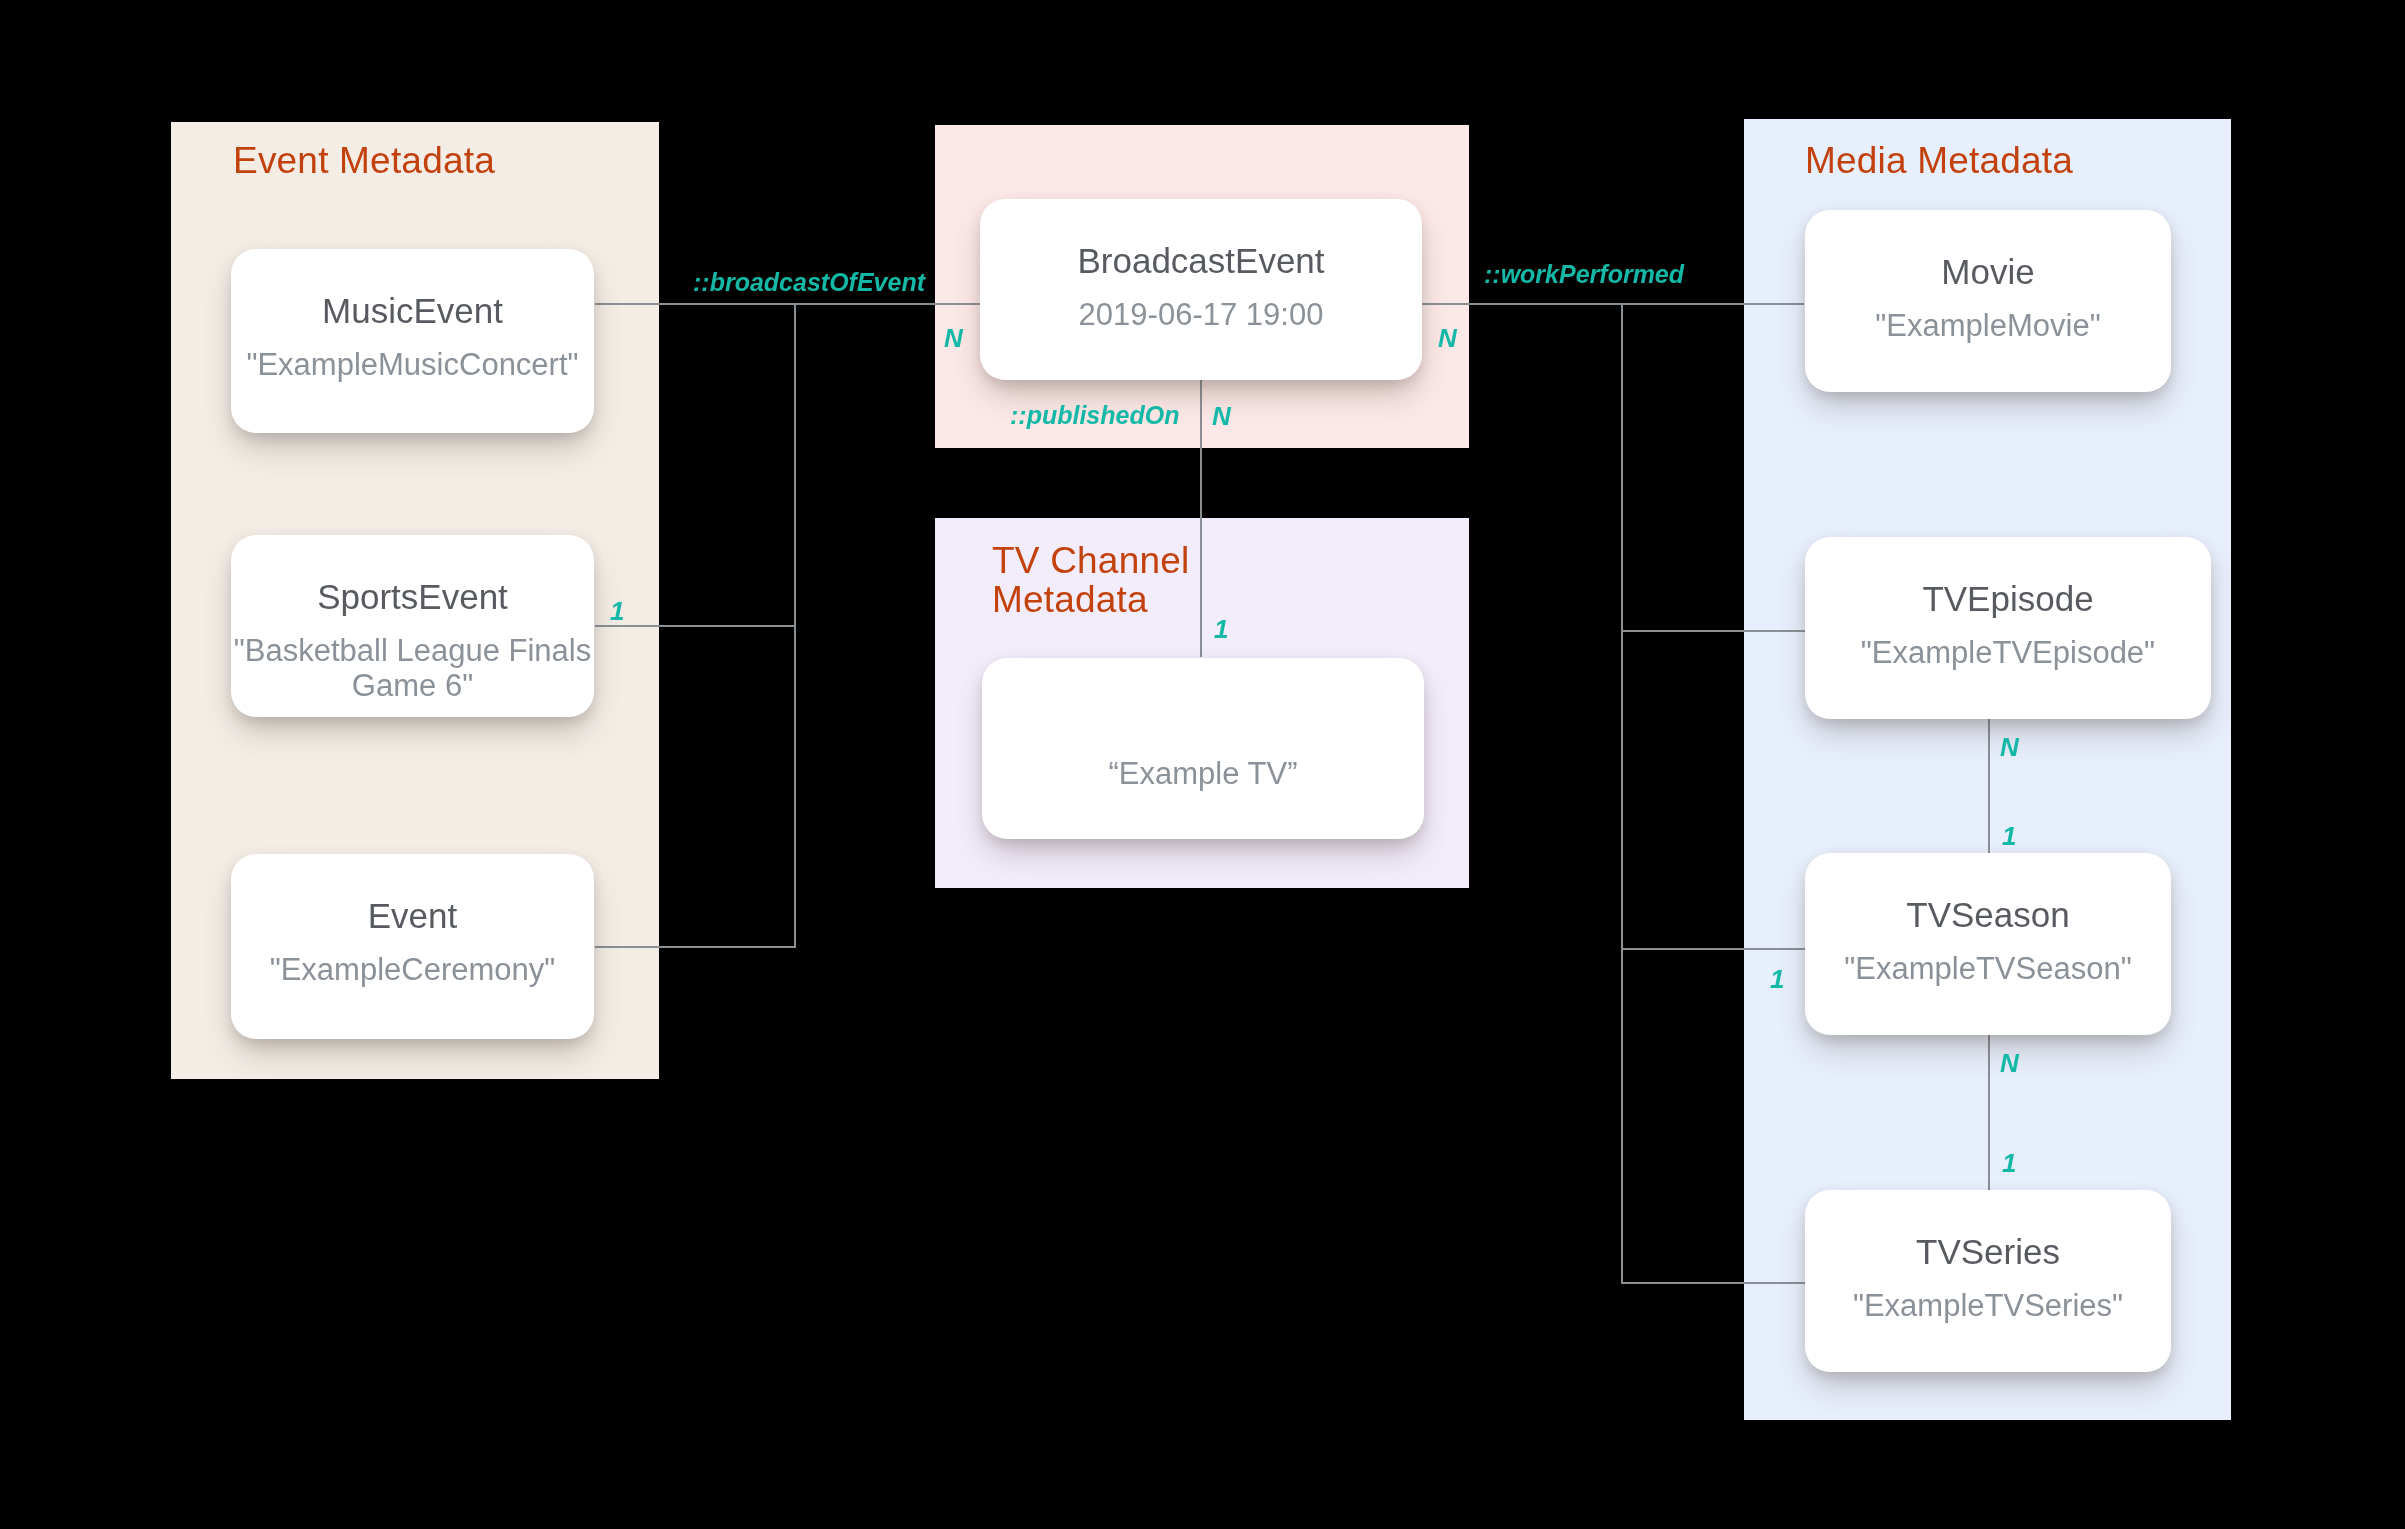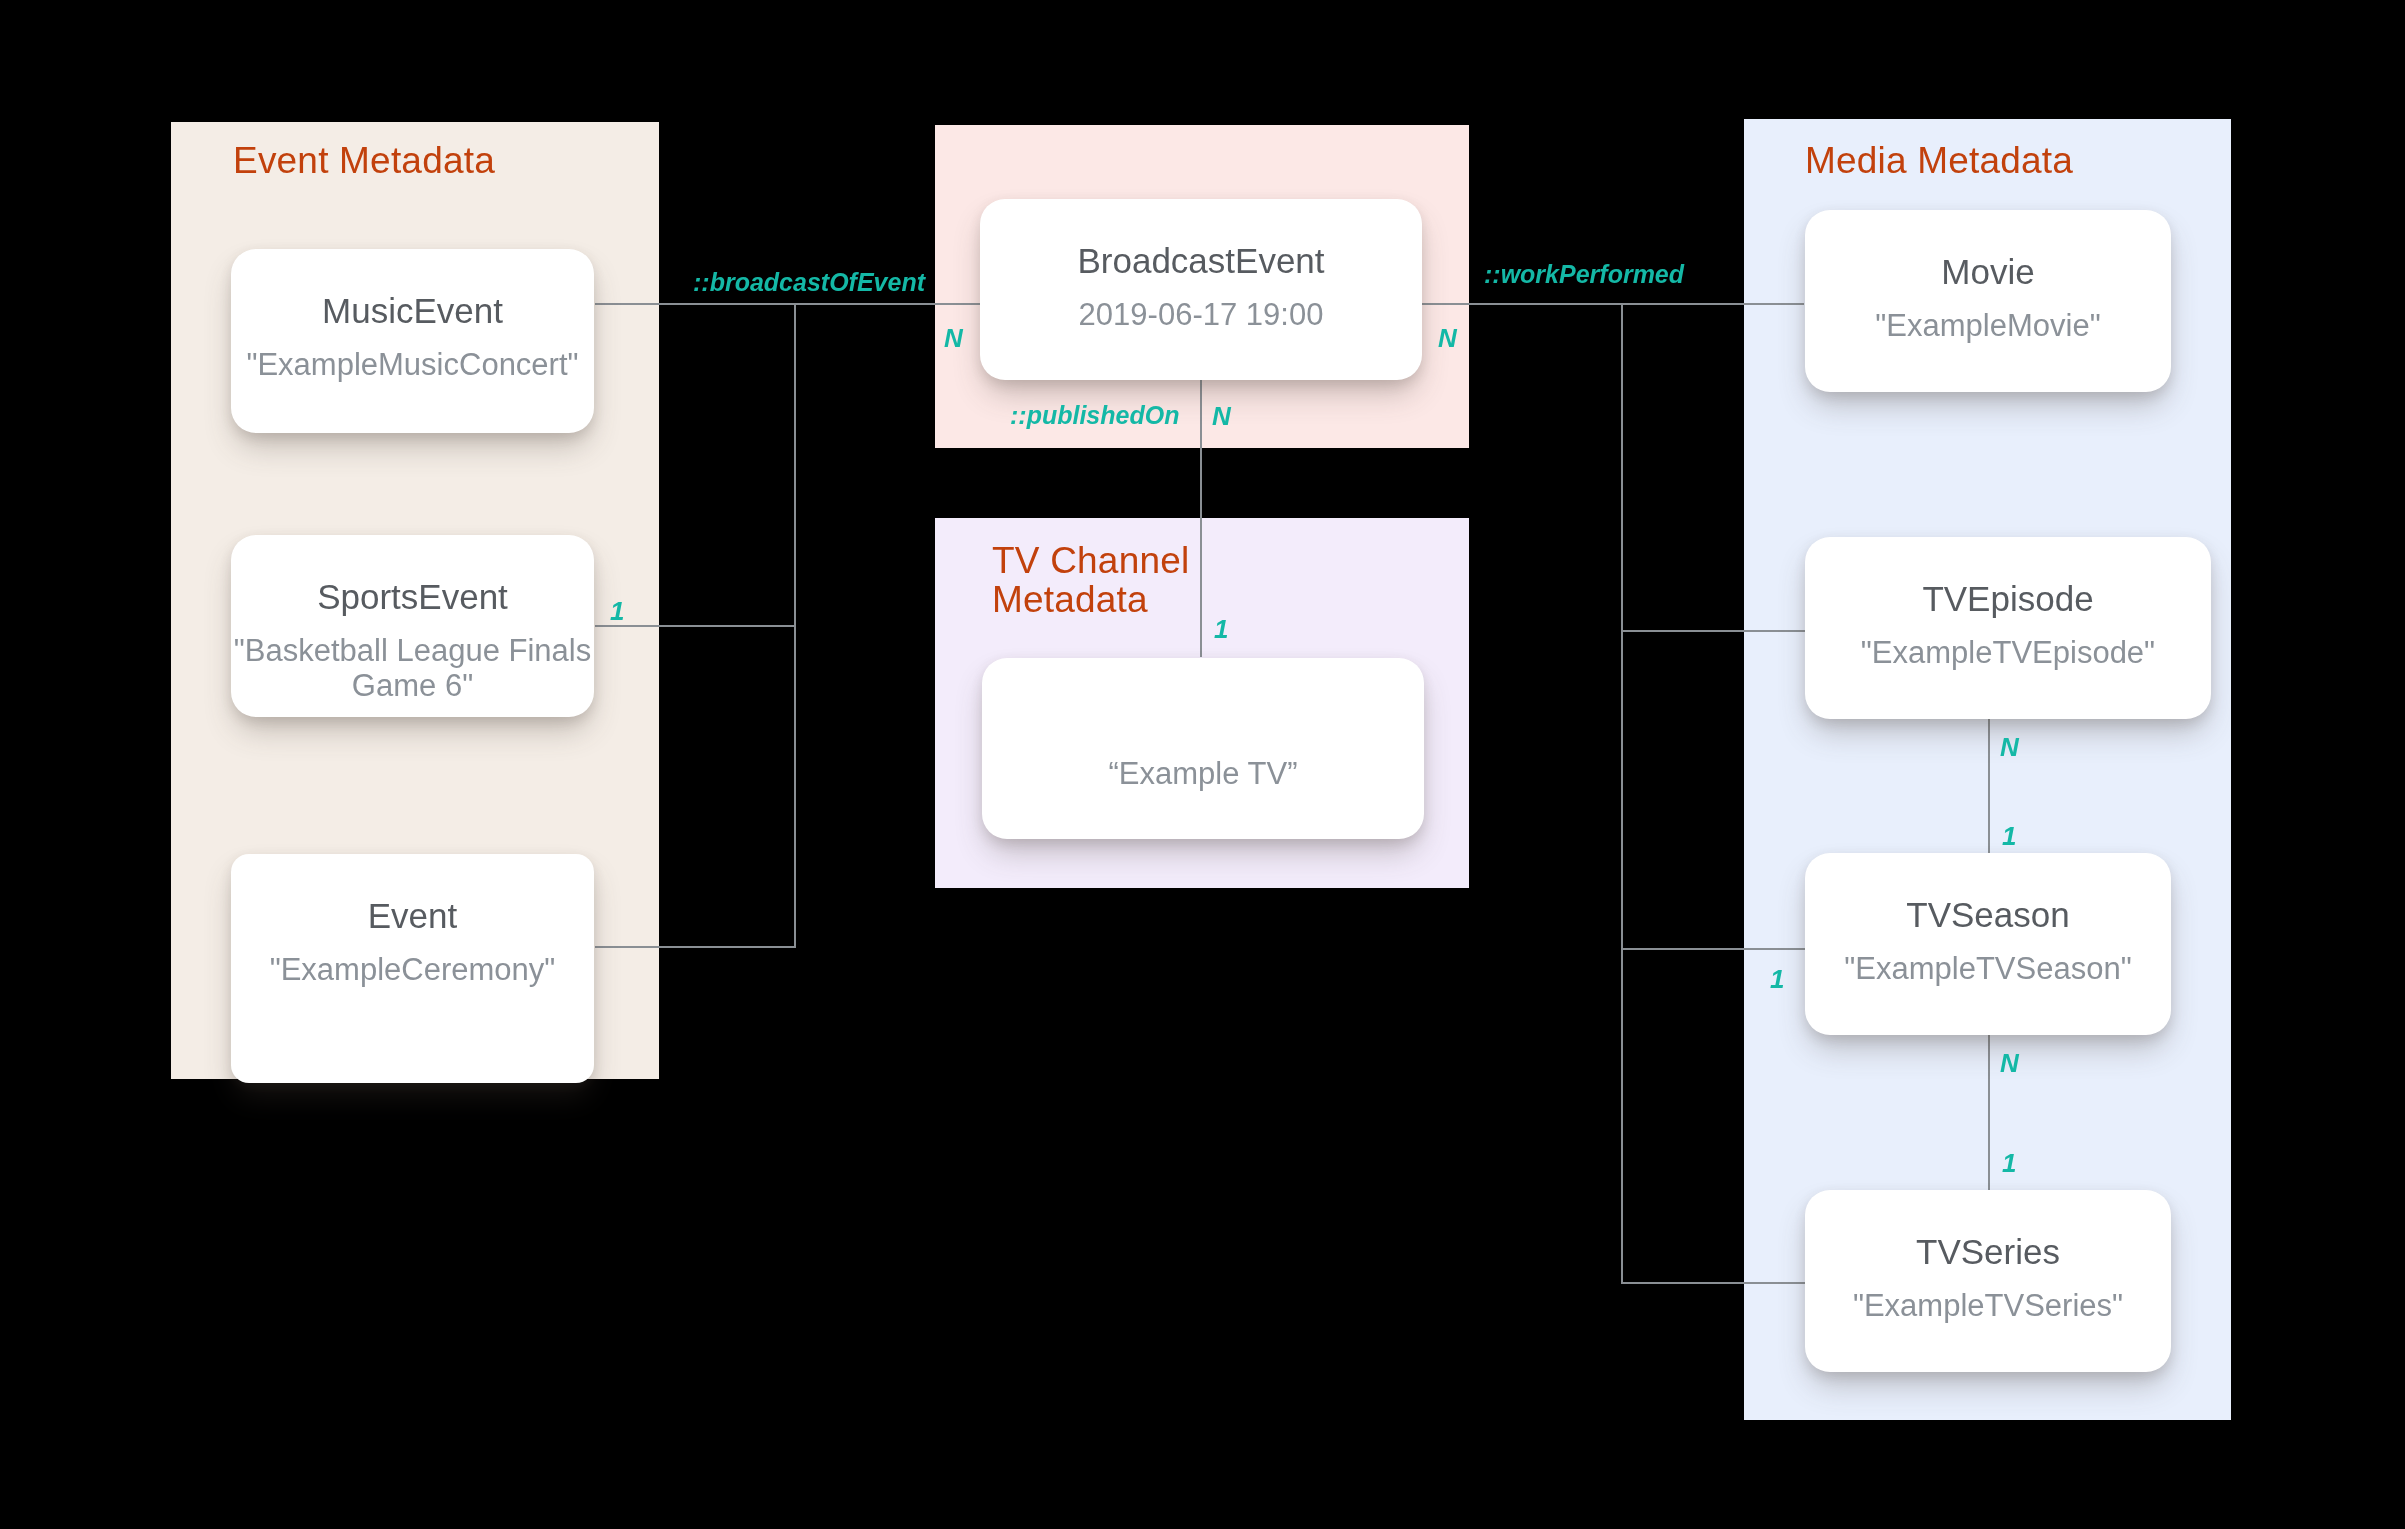--- a/index.html
+++ b/index.html
@@ -69,21 +69,21 @@
     <div class="line" style="left: 1988px; top: 1034px; width: 1.9px; height: 156px; background: rgb(138, 143, 148);"></div>
     <div class="card" style="left: 231px; top: 213px; width: 363px; height: 184px; margin-top: 36px;">
       <div class="card-title">MusicEvent</div>
       <div class="card-subtitle">"ExampleMusicConcert"</div>
     </div>
     <div class="card" style="left: 231px; top: 535px; width: 363px; height: 182px;">
       <div class="card-title">SportsEvent</div>
       <div class="card-subtitle">"Basketball League Finals
 Game 6"</div>
     </div>
-    <div class="card" style="left: 231px; top: 854px; width: 363px; height: 229px; border-radius: 18px;">
+    <div class="card" style="left: 231px; top: 854px; width: 363px; height: 185px;">
       <div class="card-title">Event</div>
       <div class="card-subtitle">"ExampleCeremony"</div>
     </div>
     <div class="card" style="left: 980px; top: 199px; width: 442px; height: 181px; text-decoration: underline;">
       <div class="card-title">BroadcastEvent</div>
       <div class="card-subtitle">2019-06-17 19:00</div>
     </div>
     <div class="card" style="left: 982px; top: 658px; width: 442px; height: 181px;">
       <div class="card-subtitle">“Example TV”</div>
     </div>

